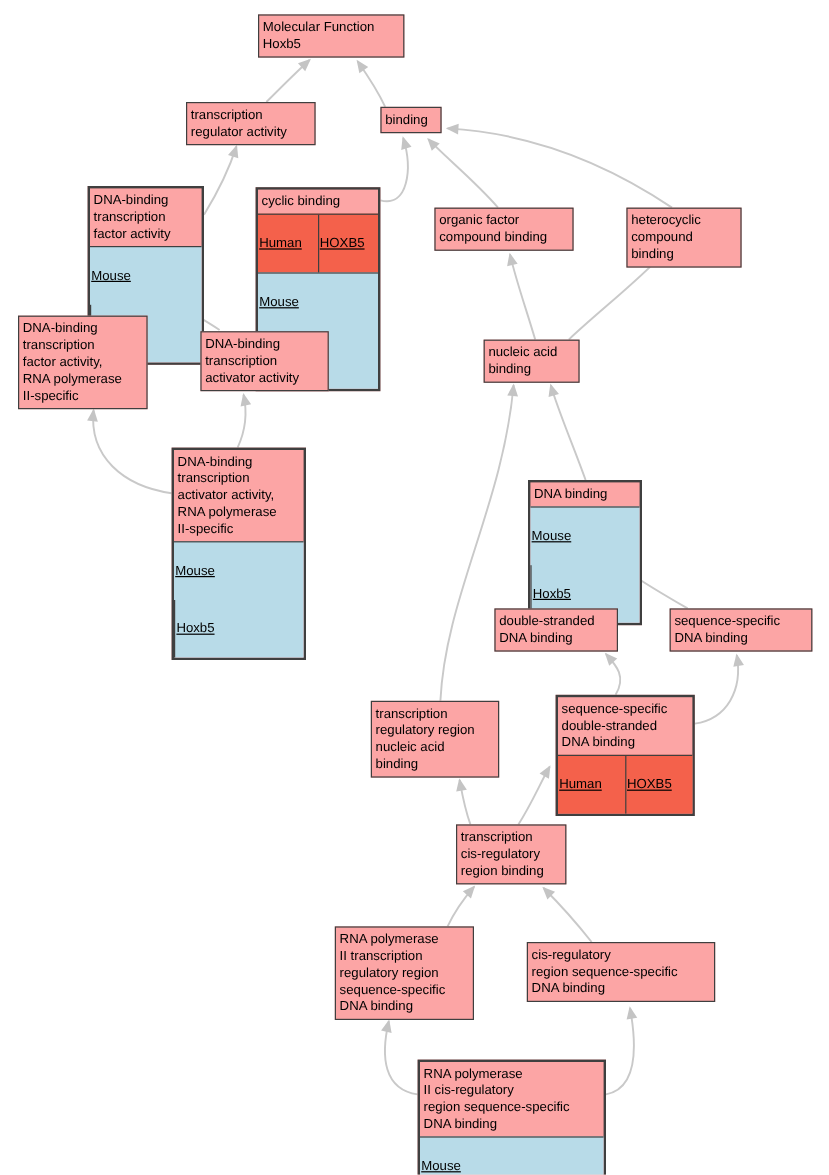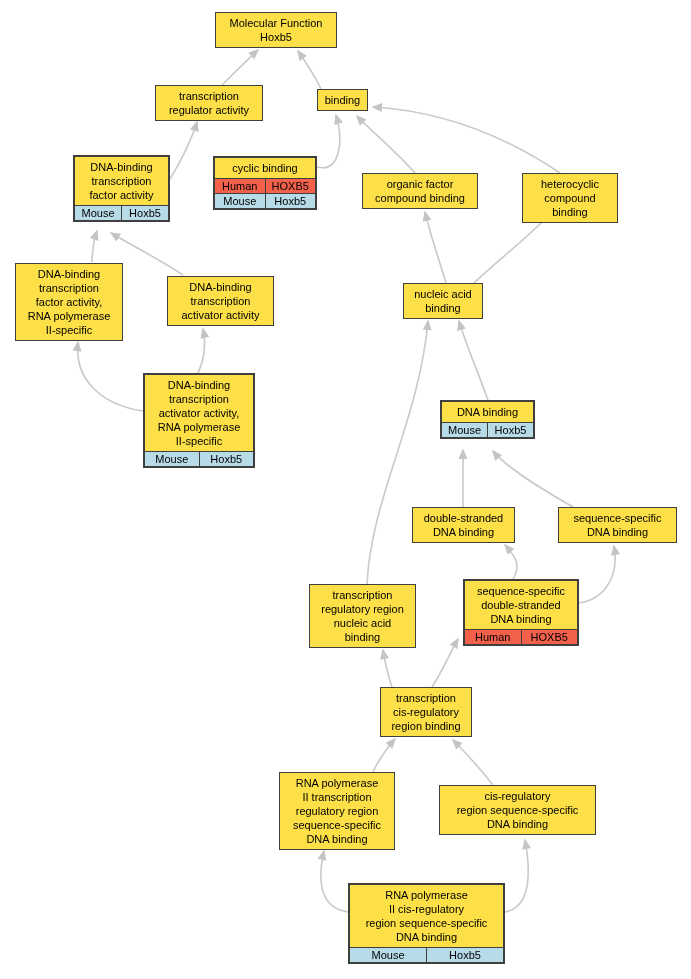--- a/index.html
+++ b/index.html
@@ -3,31 +3,31 @@
 <meta charset="utf-8">
 <style>
   html,body{margin:0;padding:0;background:#fff;}
   #canvas{
     position:relative;width:691px;height:979px;background:#ffffff;
     font-family:"Liberation Sans", sans-serif;color:#000;overflow:hidden;
   }
   #edges{position:absolute;left:0;top:0;width:691px;height:979px;}
   #edges path.edge{fill:none;stroke:#c9c9c9;stroke-width:1.6px;}
   .node{
-    position:absolute;box-sizing:border-box;background:#fde047;
-    border:1.4px solid #3f3f3f;text-align:center;
+    position:absolute;box-sizing:border-box;background:#fca5a5;
+    border:1.4px solid #3f3f3f;
     font-size:11px;line-height:14px;
   }
   .node.ann{border-width:2px;}
   .node .label{padding:3px 3px;white-space:pre-line;}
   .ann-row{display:flex;border-top:1.6px solid #3f3f3f;}
-  .ann-row .cell{flex:1 1 50%;padding:0 1px;white-space:nowrap;overflow:hidden;}
+  .ann-row .cell{flex:1 1 50%;padding:17px 1px;white-space:nowrap;overflow:hidden;text-decoration:underline;}
   .ann-row .cell.gene{border-left:1.6px solid #3f3f3f;}
   .human{background:#f4614b;}
-  .mouse{background:#b8dbe8;}
+  .mouse{background:#b8dbe8;flex-direction:column;}
 </style>
 </head>
 <body>
 
 <div id="canvas">
 
   <svg id="edges" viewBox="0 0 691 979" xmlns="http://www.w3.org/2000/svg">
     <defs>
       <marker id="arw" markerUnits="userSpaceOnUse" markerWidth="12" markerHeight="10" refX="9.5" refY="5" orient="auto">
         <path d="M0.5,0.5 L11,5 L0.5,9.5 z" fill="#c4c4c4"></path>

